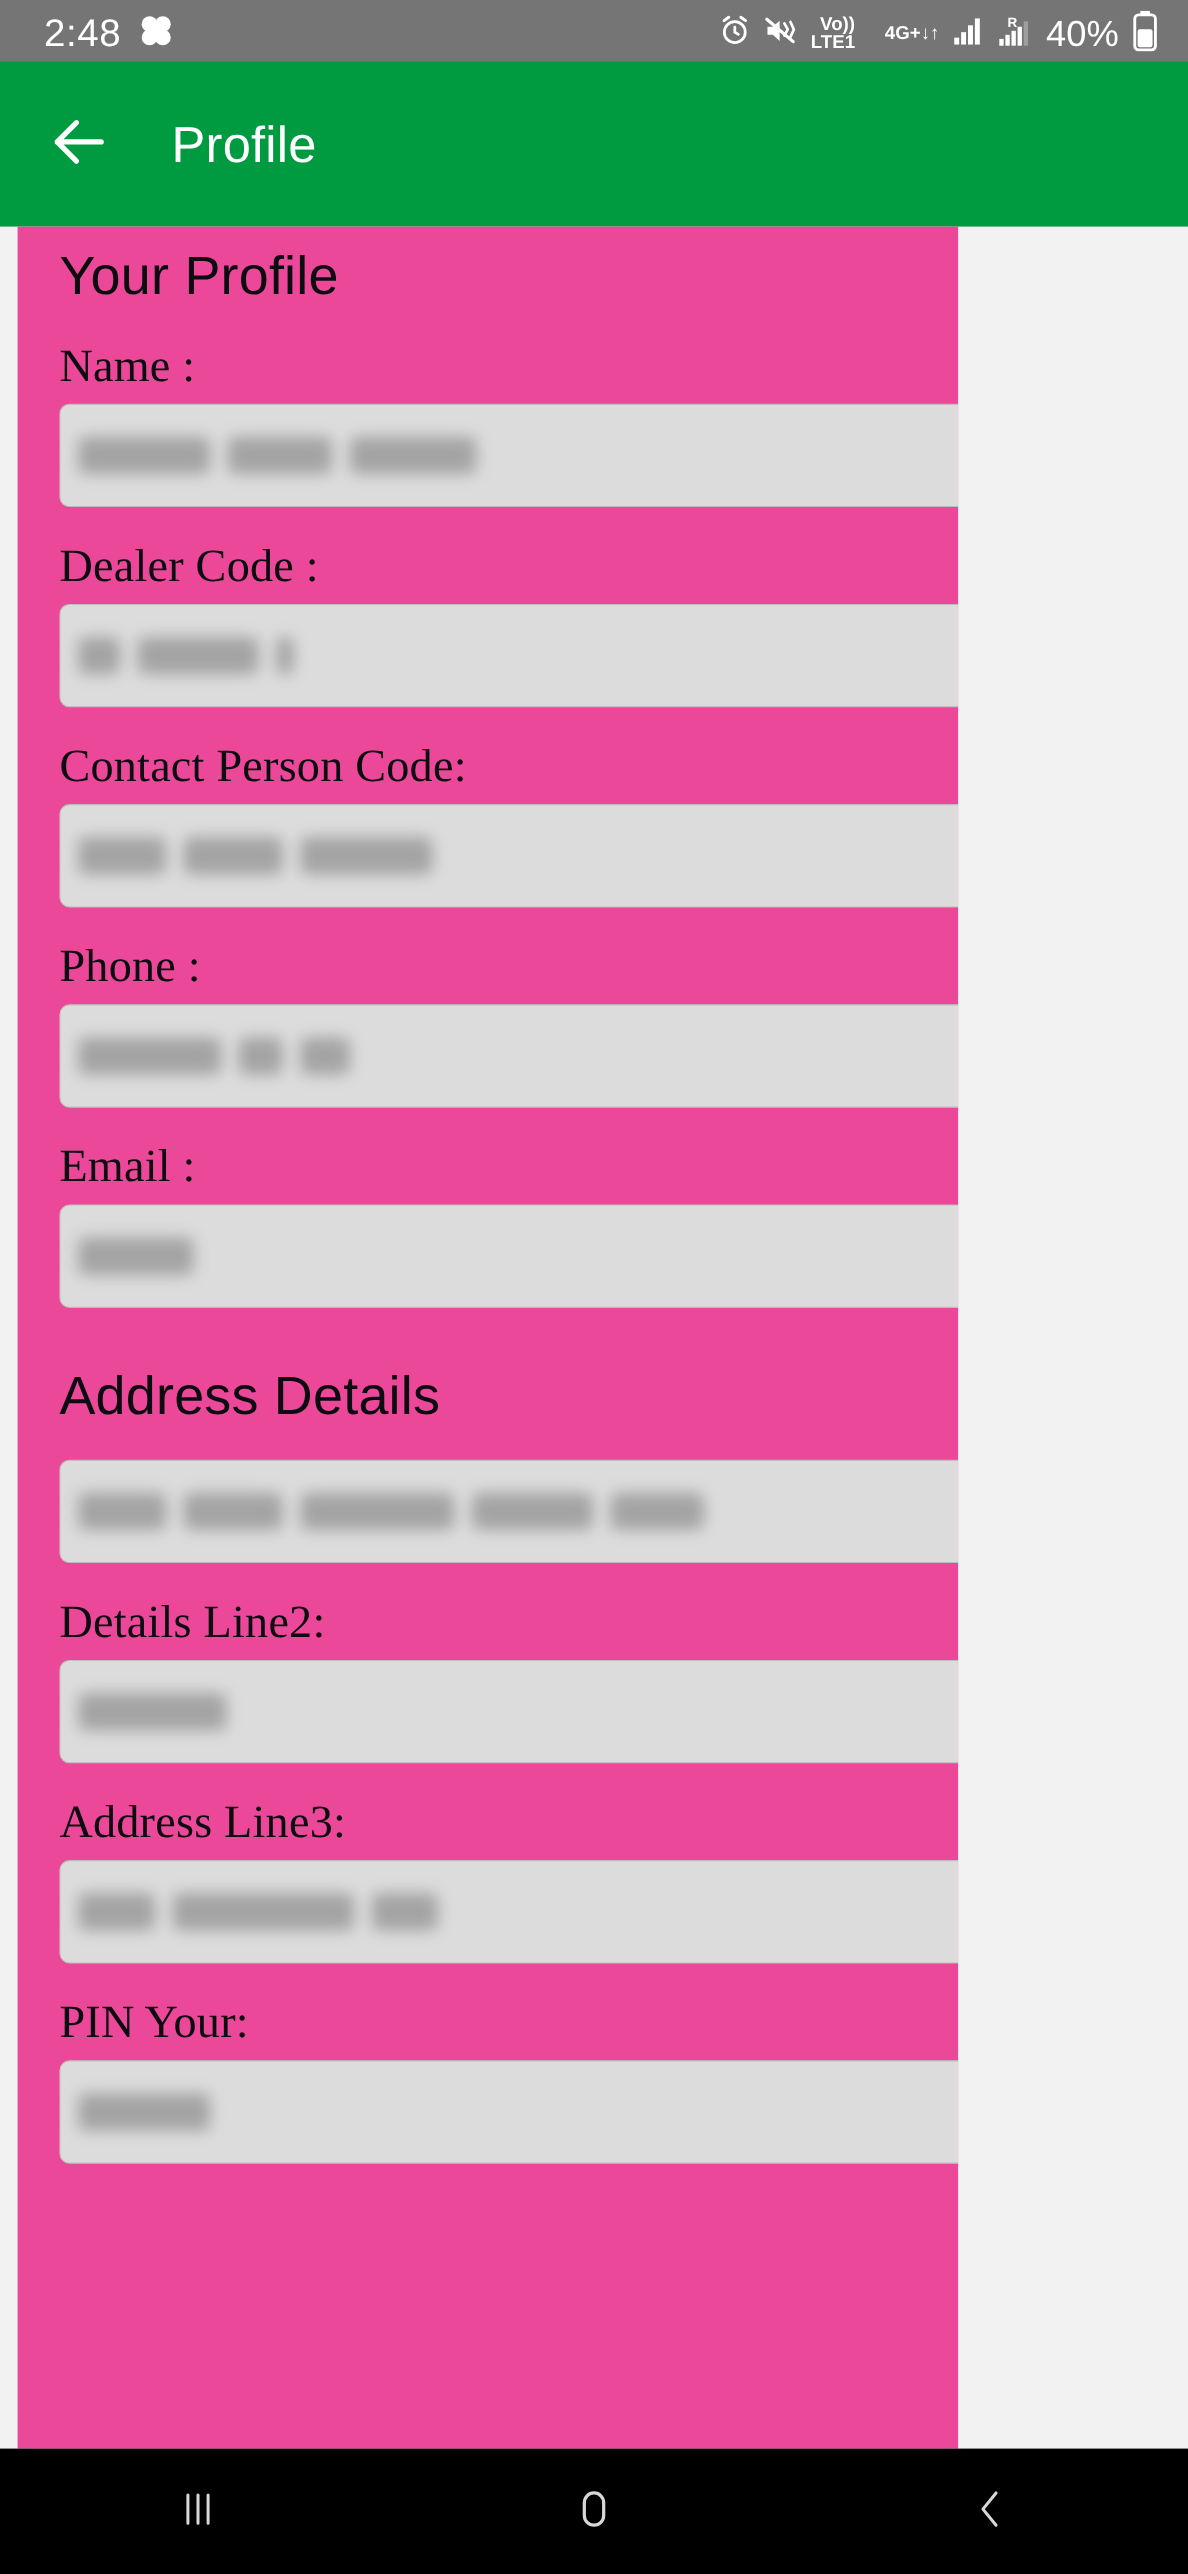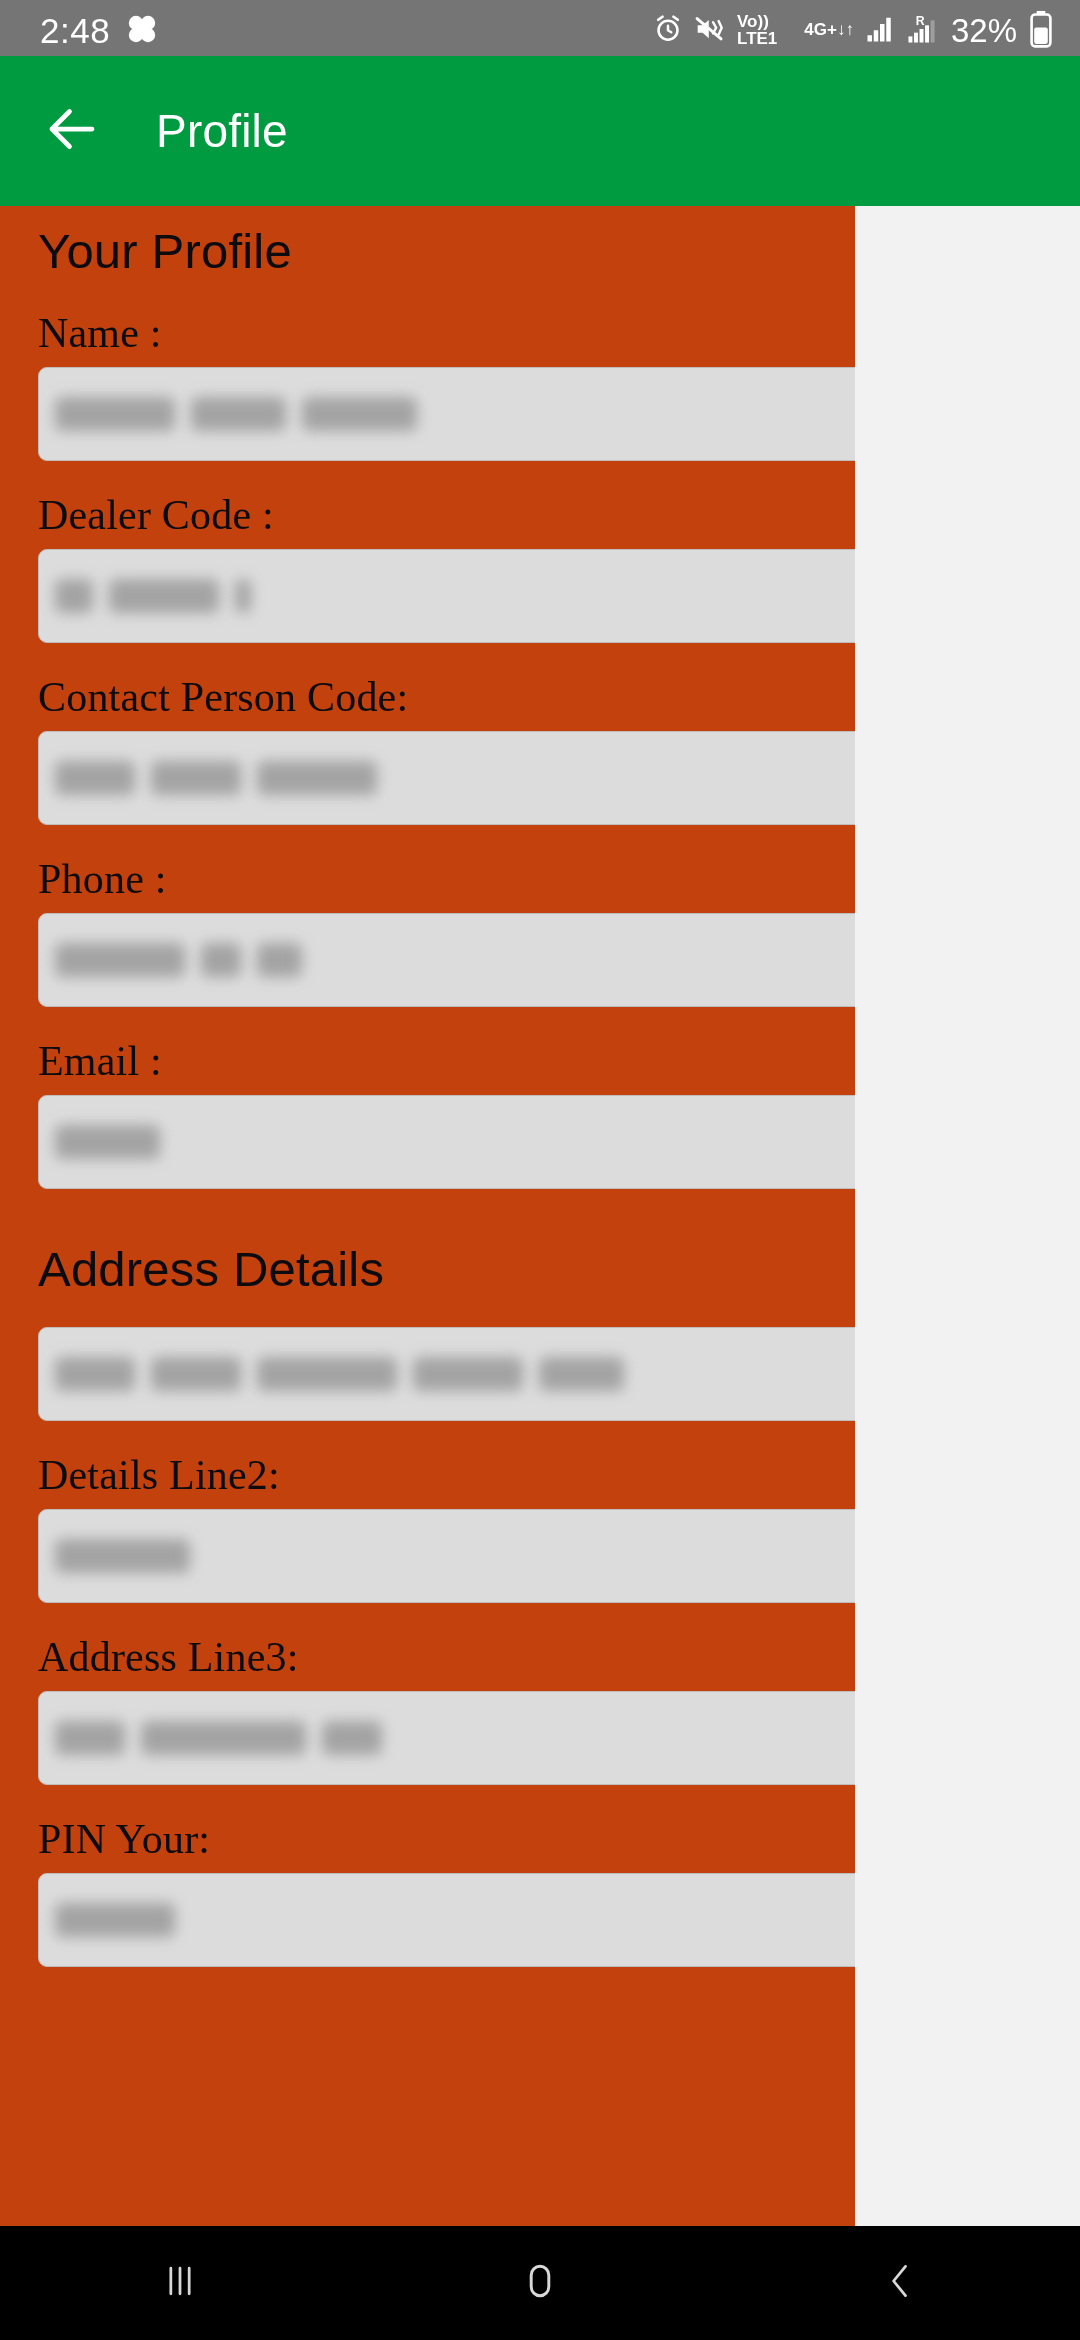--- a/index.html
+++ b/index.html
@@ -17,21 +17,21 @@
     background:#757575; color:#FFFFFF;
     display:flex; align-items:center; justify-content:space-between;
     padding:0 26px 0 40px;
   }
   .sb-left{ display:flex; align-items:center; gap:16px; }
   .sb-time{ font-size:35px; letter-spacing:0.5px; line-height:1; }
   .sb-right{ display:flex; align-items:center; gap:11px; }
   .clover{ display:block; }
   .ic{ display:block; }
   .volte-stack{
-    display:flex; flex-direction:column; align-items:flex-start;
+    display:flex; flex-direction:column; align-items:flex-end;
     line-height:0.95; font-size:17px; font-weight:700;
   }
   .g4-stack{
     display:flex; flex-direction:row; align-items:center;
     line-height:0.95; font-size:17px; font-weight:700;margin-left:16px;
   }
   .sb-batt{ font-size:33px; line-height:1; margin-left:2px; }
 
   
   .appbar{
@@ -43,22 +43,22 @@
     display:flex; align-items:center; justify-content:center;
     cursor:pointer;
   }
   .appbar-title{
     color:#FFFFFF; font-size:46px; font-weight:400;
     margin-left:36px; letter-spacing:0.2px;
   }
 
   
   .content{
-    position:absolute; top:206px; left:0; width:855px; height:2020px;
-    background:#c2410c; overflow:hidden;
+    position:absolute; top:206px; left:16px; width:855px; height:2020px;
+    background:#ec4899; overflow:hidden;
   }
   .inner{ padding:0 38px; }
 
   .section-title{
     font-size:49px; color:#0B0B10; font-weight:400;
     margin-top:17px; letter-spacing:0.2px;
   }
   .section-title.addr{ margin-top:52px; margin-bottom:12px; }
 
   .field{ margin-top:30px;font-family:Liberation Serif, serif; }
@@ -154,21 +154,21 @@
         <svg width="32" height="32" viewBox="0 0 26 26">
           <text x="8" y="10" font-family="Liberation Sans, sans-serif" font-size="10" font-weight="700" fill="#fff">R</text>
           <rect x="2" y="19" width="3.2" height="5" fill="#fff"></rect>
           <rect x="6.5" y="16" width="3.2" height="8" fill="#fff"></rect>
           <rect x="11" y="13" width="3.2" height="11" fill="#fff"></rect>
           <rect x="15.5" y="10" width="3.2" height="14" fill="#fff"></rect>
           <rect x="20" y="6" width="3.2" height="18" fill="#9E9E9E"></rect>
         </svg>
       </span>
 
-      <span class="sb-batt">32%</span>
+      <span class="sb-batt">40%</span>
 
       <span class="ic">
         <svg width="26" height="38" viewBox="0 0 18 26">
           <rect x="6" y="0.5" width="6" height="2.5" fill="#fff"></rect>
           <rect x="2.5" y="3" width="13" height="22" rx="2.4" fill="none" stroke="#fff" stroke-width="1.8"></rect>
           <rect x="4.3" y="12" width="9.4" height="11.3" rx="1.4" fill="#fff"></rect>
         </svg>
       </span>
     </div>
   </div>

